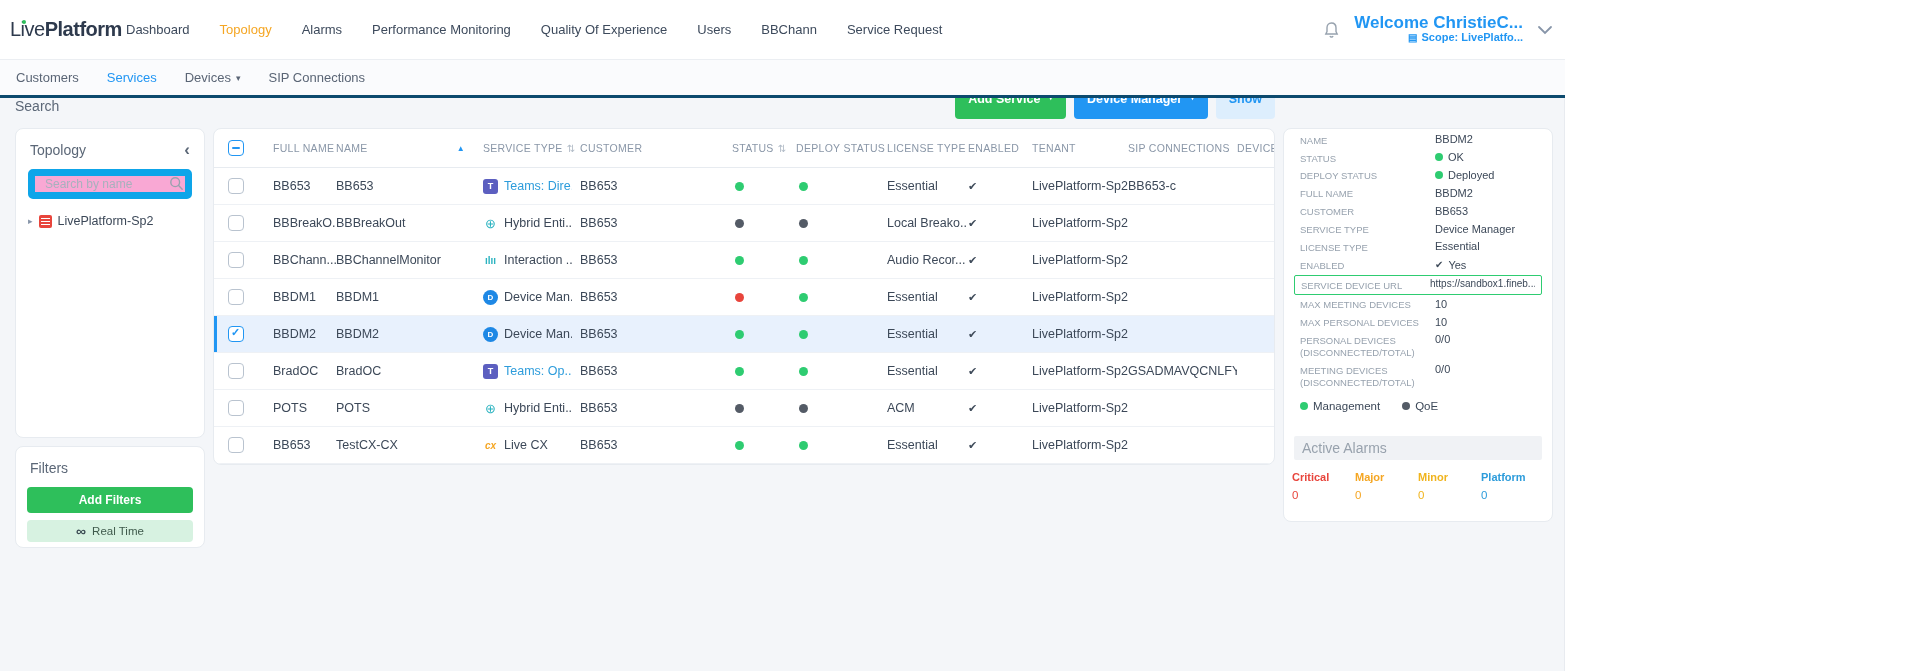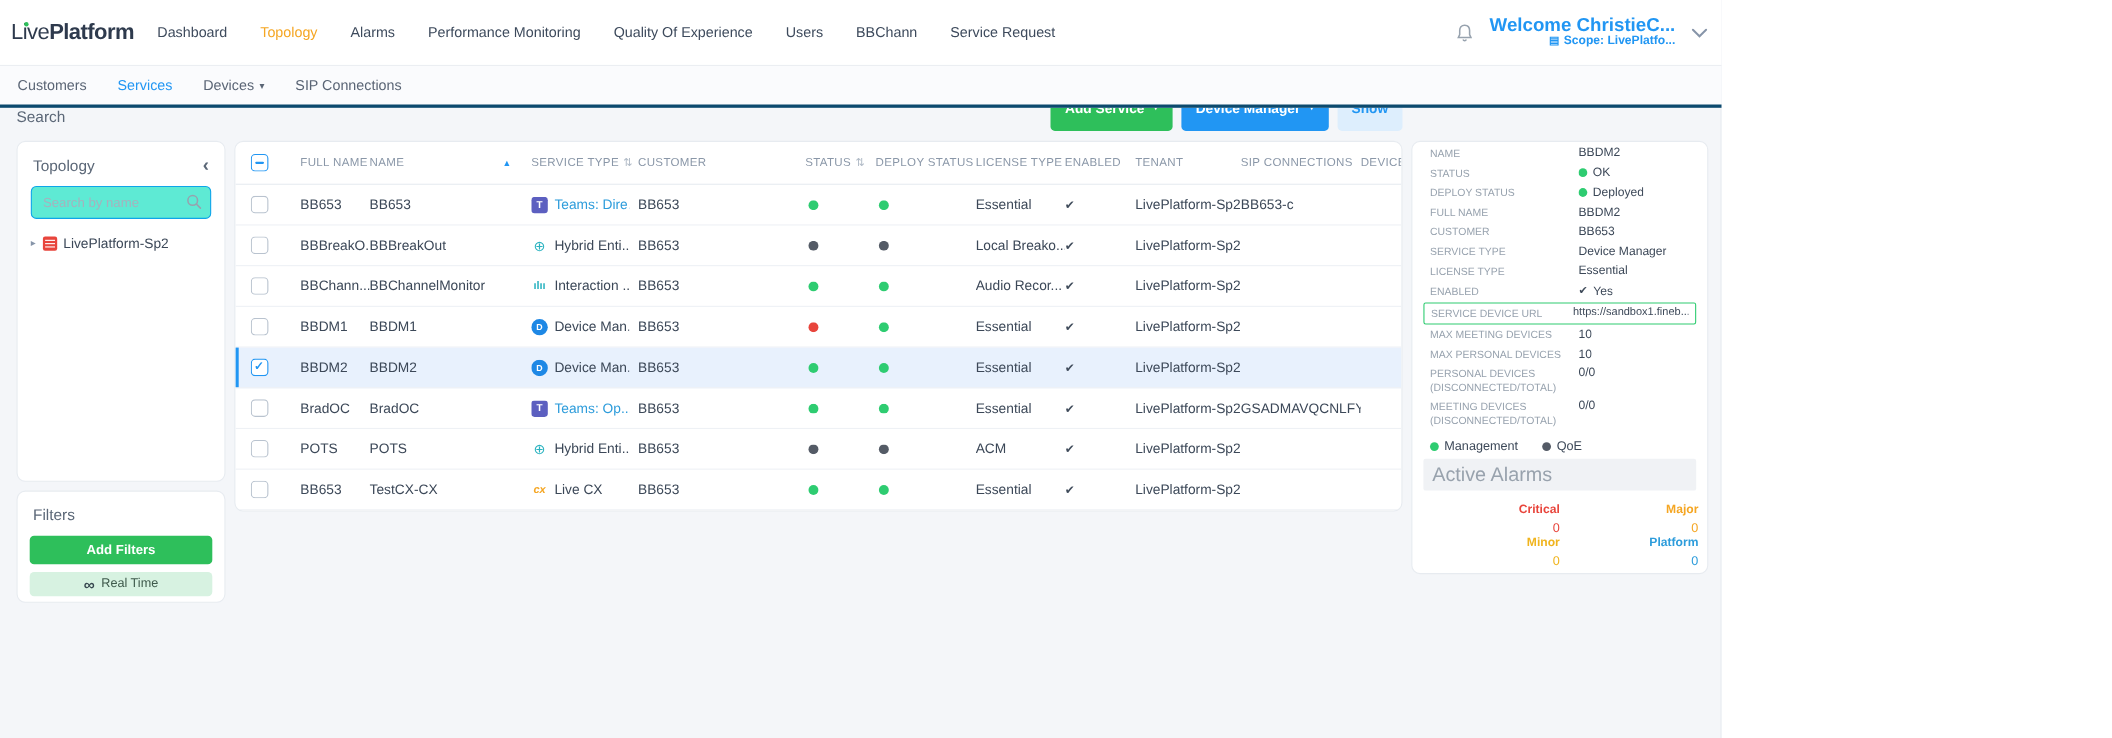--- a/index.html
+++ b/index.html
@@ -12,21 +12,21 @@
   body{font-family:"Liberation Sans",sans-serif;background:#fff;width:1920px;height:671px;overflow:hidden}
   .screen{position:relative;width:1920px;height:671px;background:#fff}
   .app{position:absolute;left:0;top:0;width:1565px;height:671px;background:#f4f6f9;border-right:1px solid #e8ebf0}
 
   
   .topbar{position:absolute;left:0;top:0;width:1565px;height:60px;background:#fff;border-bottom:1px solid #ebeef2;display:flex;align-items:center;z-index:3}
   .logo{margin-left:10px;width:106px;font-size:20px;color:#2e3a4d;letter-spacing:-0.5px;white-space:nowrap;cursor:pointer}
   .logo-live{font-weight:400;position:relative}
   .logo-live::after{content:"";position:absolute;left:12px;top:2px;width:4px;height:4px;border-radius:50%;background:var(--green)}
   .logo-platform{font-weight:700}
-  .topnav{display:flex;gap:30px;margin-left:27px;align-items:center}
+  .topnav{display:flex;gap:30px;margin-left:10px;align-items:center}
   .topnav-item{font-size:13px;color:#3d4a5c;cursor:pointer;white-space:nowrap;text-decoration:none}
   .topnav-item.active{color:var(--orange)}
   .topbar-right{margin-left:auto;display:flex;align-items:center;gap:14px;margin-right:12px}
   .bell{cursor:pointer;display:flex}
   .user-block{text-align:right;cursor:pointer;line-height:13px}
   .welcome{font-size:17px;font-weight:700;color:var(--blue)}
   .scope{font-size:11px;font-weight:700;color:var(--blue);display:flex;align-items:center;gap:4px;justify-content:flex-end;margin-top:2px}
   .scope-icon{font-size:10px;color:var(--blue)}
   .chev-down{cursor:pointer;display:flex}
 
@@ -45,21 +45,21 @@
   .btn-blue{background:var(--blue);color:#fff}
   .btn-light{background:#ddeefd;color:var(--blue)}
 
   
   .panel{position:absolute;background:#fff;border:1px solid #e7ebf0;border-radius:8px}
   .panel-title-row{display:flex;justify-content:space-between;align-items:center;padding:13px 14px 9px;color:#5b6777;font-size:14px}
   .panel-chev{color:#5b6777;font-size:17px;line-height:12px;cursor:pointer;font-weight:700}
 
   .topology-panel{left:15px;top:128px;width:190px;height:310px}
   .search-wrap{margin:2px 12px 10px;position:relative}
-  .search-input{width:100%;height:30px;border:1px solid #0ea5e9;border-radius:5px;padding:0 28px 0 10px;font-size:12px;color:#3c4858;font-family:inherit;background:#5eead4}
+  .search-input{width:100%;height:30px;border:7px solid #0ea5e9;border-radius:5px;padding:0 28px 0 10px;font-size:12px;color:#3c4858;font-family:inherit;background:#f9a8d4}
   .search-input::placeholder{color:#a7b1bd}
   .search-icon{position:absolute;right:8px;top:7px;display:flex;cursor:pointer}
   .tree-row{display:flex;align-items:center;gap:6px;padding:5px 12px;font-size:12.5px;color:#3c4858;cursor:pointer}
   .tree-caret{font-size:9px;color:#8795a9}
   .db-icon{width:13px;height:13px;border-radius:2px;background:var(--red);position:relative;flex:none}
   .db-icon::before{content:"";position:absolute;left:2px;right:2px;top:3px;height:1.5px;background:#fff;box-shadow:0 3px 0 #fff,0 6px 0 #fff}
 
   .filters-panel{left:15px;top:446px;width:190px;height:102px;overflow:hidden}
   .btn-add-filters{display:block;width:166px;height:26px;margin:2px auto 7px;background:var(--green);color:#fff;border:none;border-radius:4px;font-family:inherit;font-size:12px;font-weight:700;cursor:pointer}
   .btn-realtime{display:flex;align-items:center;justify-content:center;gap:6px;width:166px;height:22px;margin:0 auto;background:#d7f2e1;color:#3f5a4c;border:none;border-radius:4px;font-family:inherit;font-size:11.5px;cursor:pointer}
@@ -103,22 +103,22 @@
   .dt-label{width:135px;flex:none;font-size:9.5px;color:#97a2ae;padding-top:1.5px}
   .dt-row.highlighted .dt-label{width:129px}
   .dt-value{font-size:11px;color:#3c4858;display:flex;align-items:center;gap:5px;min-width:0;white-space:nowrap;overflow:hidden;font-weight:400}
   .dt-value.small{font-size:10px}
   .val-dot{width:8px;height:8px;border-radius:50%;display:inline-block;flex:none}
   .val-dot.green{background:var(--status-green)}
   .val-dot.dark{background:var(--status-dark)}
   .check-sm::before{content:"✔";color:#3f4b5a;font-size:10px}
   .badges{display:flex;gap:22px;padding:9px 16px 5px;font-size:11.5px;color:#3c4858}
   .badge{display:flex;align-items:center;gap:5px}
-  .alarms-header{margin:0 10px 0;background:#f0f2f5;color:#98a2ad;font-size:18px;padding:4px 8px;border-radius:2px}
-  .alarms-grid{display:grid;grid-template-columns:repeat(2,1fr);text-align:right;padding:11px 8px 8px}
+  .alarms-header{margin:19px 10px 0;background:#f0f2f5;color:#98a2ad;font-size:14px;padding:4px 8px;border-radius:2px}
+  .alarms-grid{display:grid;grid-template-columns:repeat(4,1fr);text-align:left;padding:11px 8px 8px}
   .alarm-label{font-size:11px;font-weight:700}
   .alarm-count{font-size:11.5px;margin-top:6px}
 
   svg{display:block}
 </style>
 </head>
 <body>
 
 <div class="screen">
 <div class="app">

